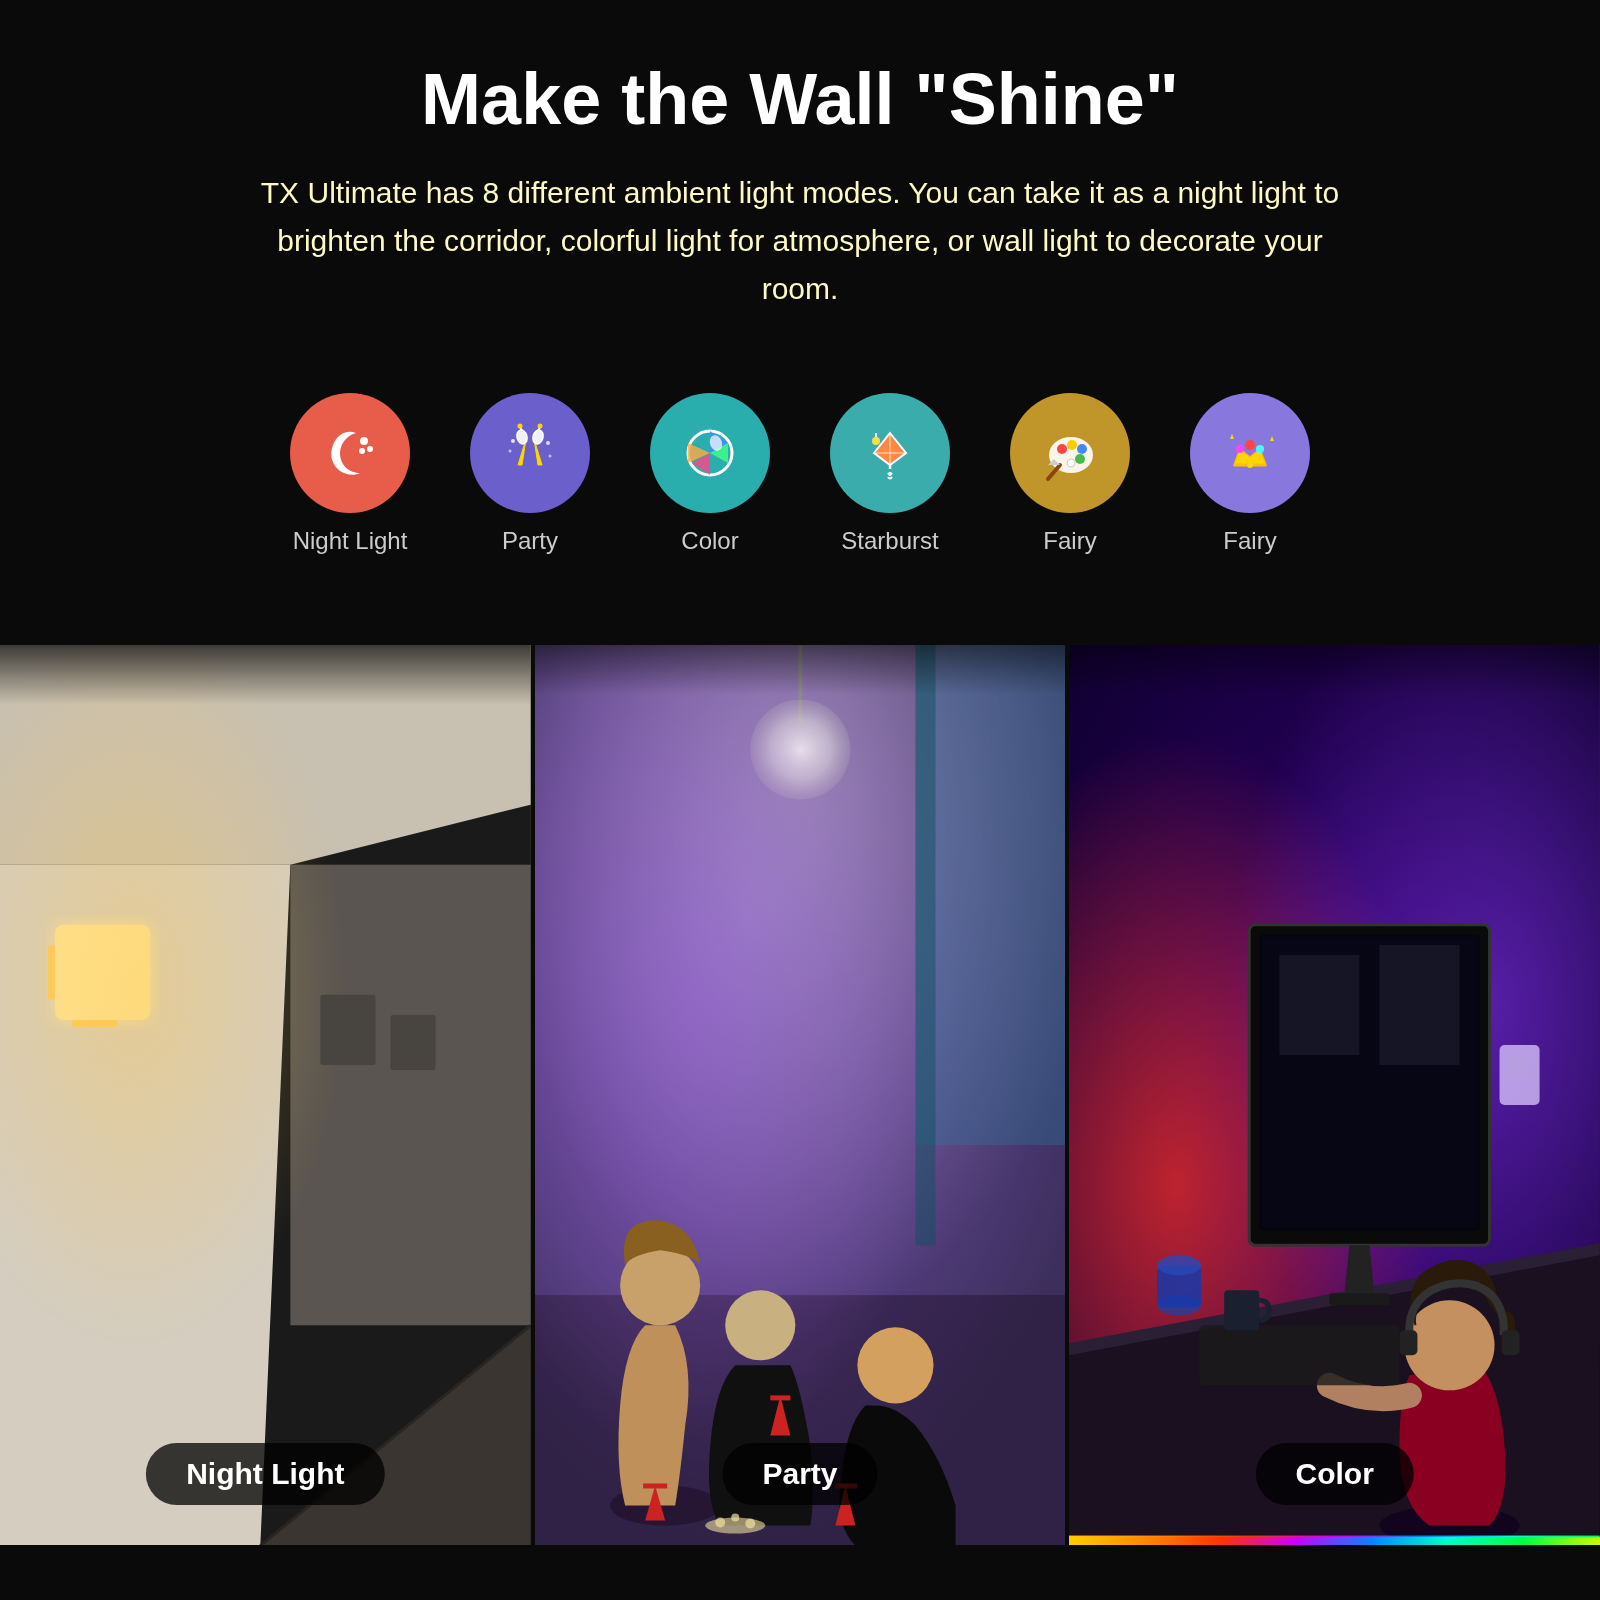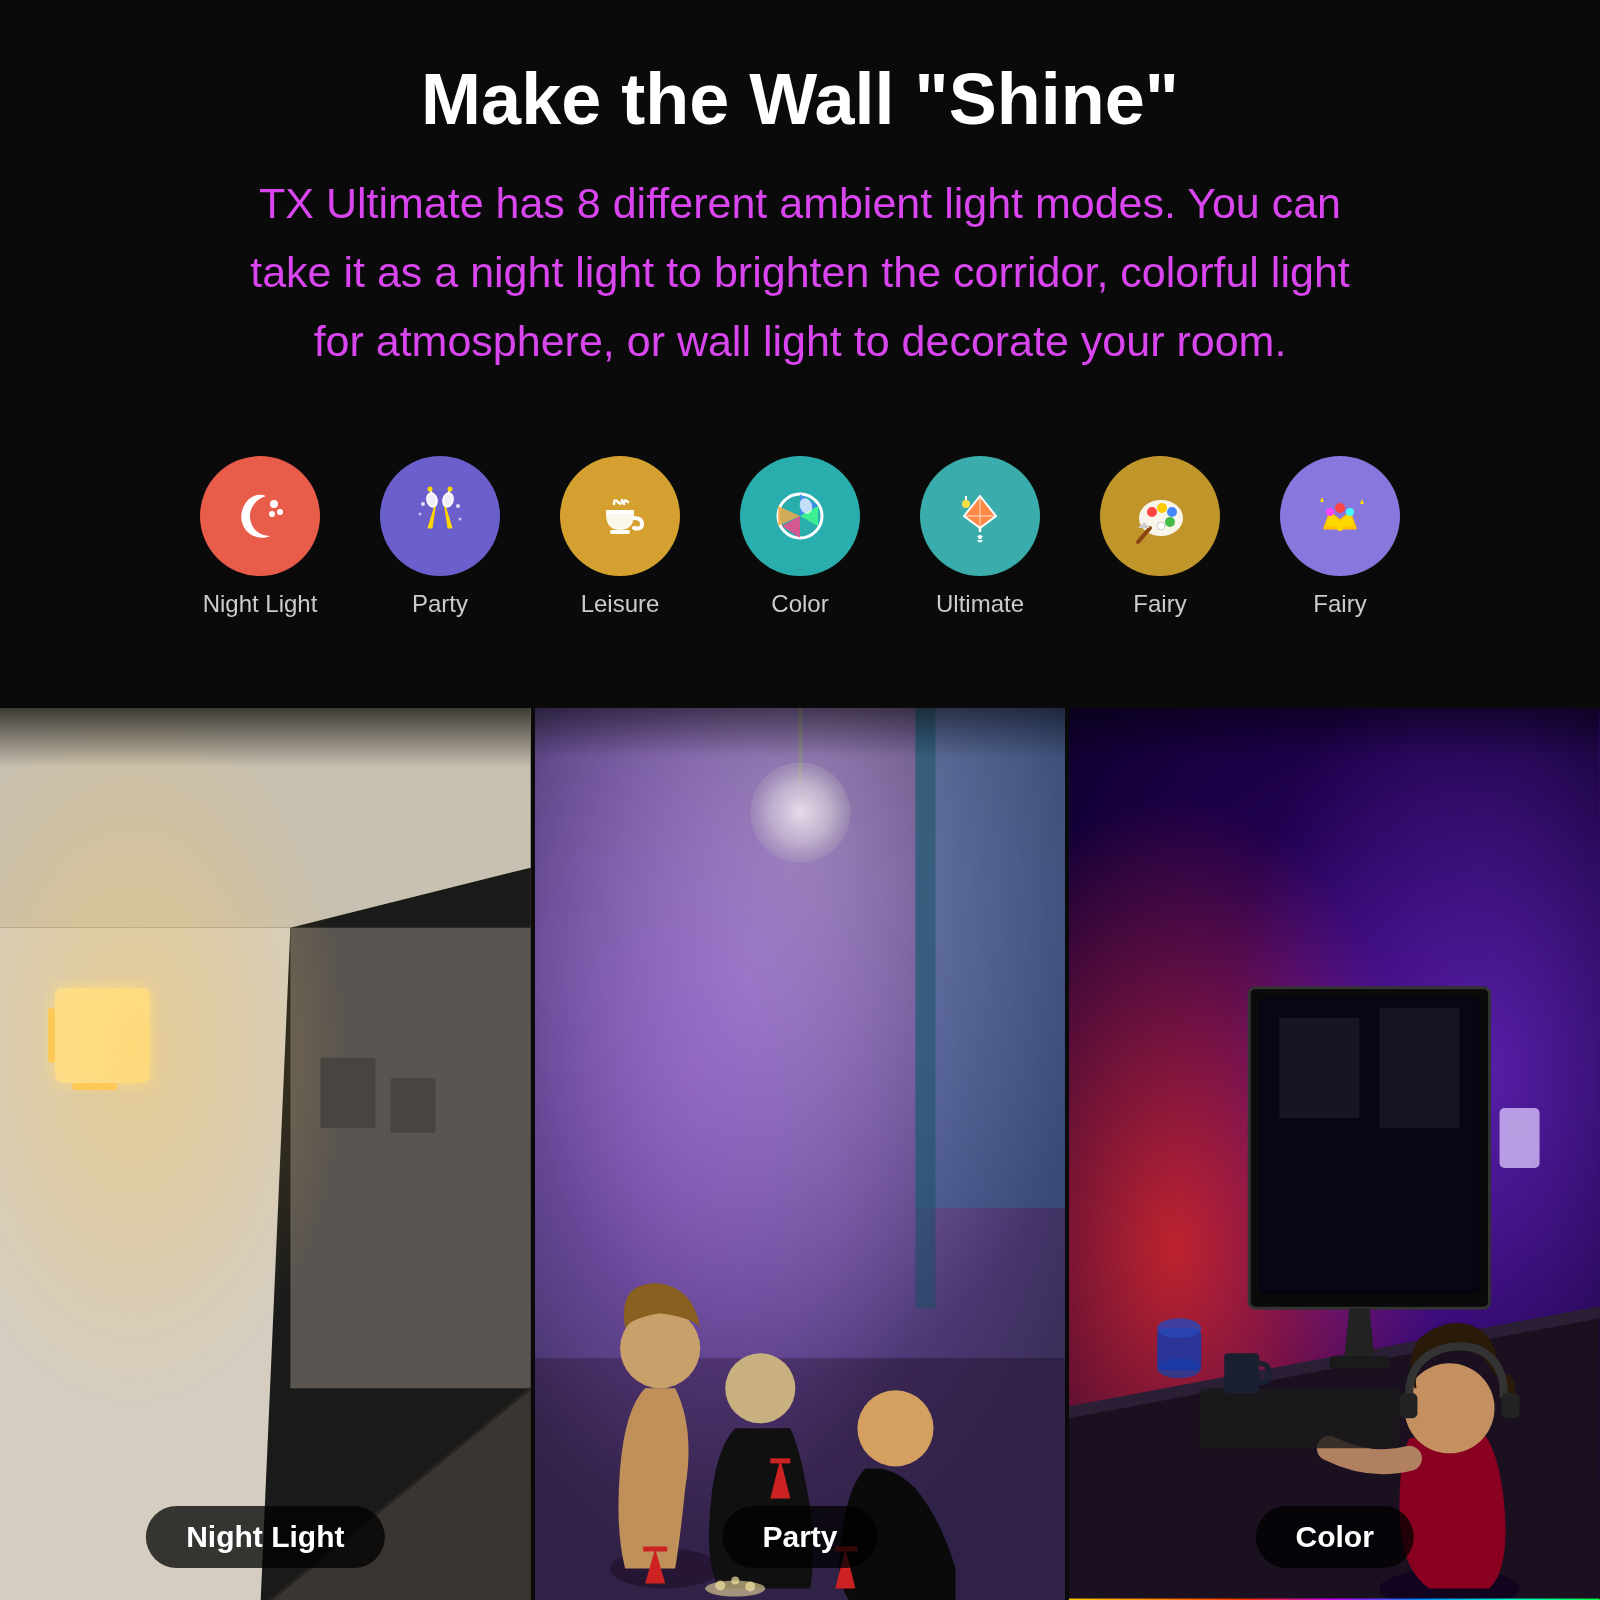--- a/index.html
+++ b/index.html
@@ -20,22 +20,22 @@
 
     .main-title {
       font-size: 72px;
       font-weight: 900;
       color: white;
       margin-bottom: 30px;
       line-height: 1.1;
     }
 
     .subtitle {
-      font-size: 43px;
-      color: #d946ef;
+      font-size: 30px;
+      color: #fef9c3;
       line-height: 1.6;
       max-width: 1100px;
       margin: 0 auto 60px;
     }
 
     .modes-row {
       display: flex;
       justify-content: center;
       align-items: flex-start;
       gap: 60px;
@@ -207,33 +207,20 @@
           <circle cx="42" cy="5" r="2.5" fill="#ffd700"></circle>
           <circle cx="15" cy="20" r="2" fill="white" opacity="0.8"></circle>
           <circle cx="50" cy="22" r="2" fill="white" opacity="0.8"></circle>
           <circle cx="12" cy="30" r="1.5" fill="white" opacity="0.6"></circle>
           <circle cx="52" cy="35" r="1.5" fill="white" opacity="0.6"></circle>
         </svg>
       </div>
       <span class="mode-label">Party</span>
     </div>
 
-    <div class="mode-item">
-      <div class="mode-circle leisure-circle">
-        <svg width="64" height="64" viewBox="0 0 64 64">
-          <path d="M18 30 Q18 46, 32 46 Q46 46, 46 30 L18 30Z" fill="white" opacity="0.9"></path>
-          <path d="M18 30 L18 26 L46 26 L46 30Z" fill="white"></path>
-          <path d="M46 34 Q54 34, 54 40 Q54 46, 46 44" stroke="white" stroke-width="4" fill="none" stroke-linecap="round"></path>
-          <line x1="24" y1="48" x2="40" y2="48" stroke="white" stroke-width="4" stroke-linecap="round"></line>
-          <path d="M26 20 Q26 14, 30 18 Q34 22, 34 16" stroke="white" stroke-width="2.5" fill="none" stroke-linecap="round"></path>
-          <path d="M36 20 Q36 14, 40 18" stroke="white" stroke-width="2.5" fill="none" stroke-linecap="round"></path>
-        </svg>
-      </div>
-      <span class="mode-label">Leisure</span>
-    </div>
 
     <div class="mode-item">
       <div class="mode-circle color-circle">
         <svg width="64" height="64" viewBox="0 0 64 64">
           <circle cx="32" cy="32" r="22" fill="none" stroke="white" stroke-width="3"></circle>
           <path d="M32 10 L32 32 L50 22Z" fill="#4488ff" opacity="0.8"></path>
           <path d="M50 22 L32 32 L50 42Z" fill="#44ff88" opacity="0.8"></path>
           <path d="M10 22 L32 32 L10 42Z" fill="#ffaa44" opacity="0.8"></path>
           <path d="M32 54 L32 32 L14 42Z" fill="#ff4488" opacity="0.8"></path>
           <ellipse cx="38" cy="22" rx="6" ry="8" fill="white" opacity="0.7" transform="rotate(-20, 38, 22)"></ellipse>
@@ -249,21 +236,21 @@
           <polygon points="32,12 48,32 32,44 16,32" fill="#ff8844" stroke="white" stroke-width="2"></polygon>
           <line x1="32" y1="44" x2="32" y2="58" stroke="white" stroke-width="2.5" stroke-dasharray="4,3"></line>
           <line x1="16" y1="32" x2="48" y2="32" stroke="white" stroke-width="1.5" opacity="0.5"></line>
           <line x1="32" y1="12" x2="32" y2="44" stroke="white" stroke-width="1.5" opacity="0.5"></line>
           <path d="M30 52 Q32 55, 34 52" stroke="white" stroke-width="2" fill="none"></path>
           <path d="M30 56 Q32 59, 34 56" stroke="white" stroke-width="2" fill="none"></path>
           <circle cx="18" cy="20" r="4" fill="#ffdd44"></circle>
           <path d="M18 16 L18 12" stroke="white" stroke-width="2"></path>
         </svg>
       </div>
-      <span class="mode-label">Ultimate</span>
+      <span class="mode-label">Starburst</span>
     </div>
 
     <div class="mode-item">
       <div class="mode-circle wiper-circle">
         <svg width="64" height="64" viewBox="0 0 64 64">
 
           <ellipse cx="33" cy="34" rx="22" ry="18" fill="white" opacity="0.9"></ellipse>
           <circle cx="24" cy="28" r="5" fill="#ff4444"></circle>
           <circle cx="34" cy="24" r="5" fill="#ffcc00"></circle>
           <circle cx="44" cy="28" r="5" fill="#4488ff"></circle>

